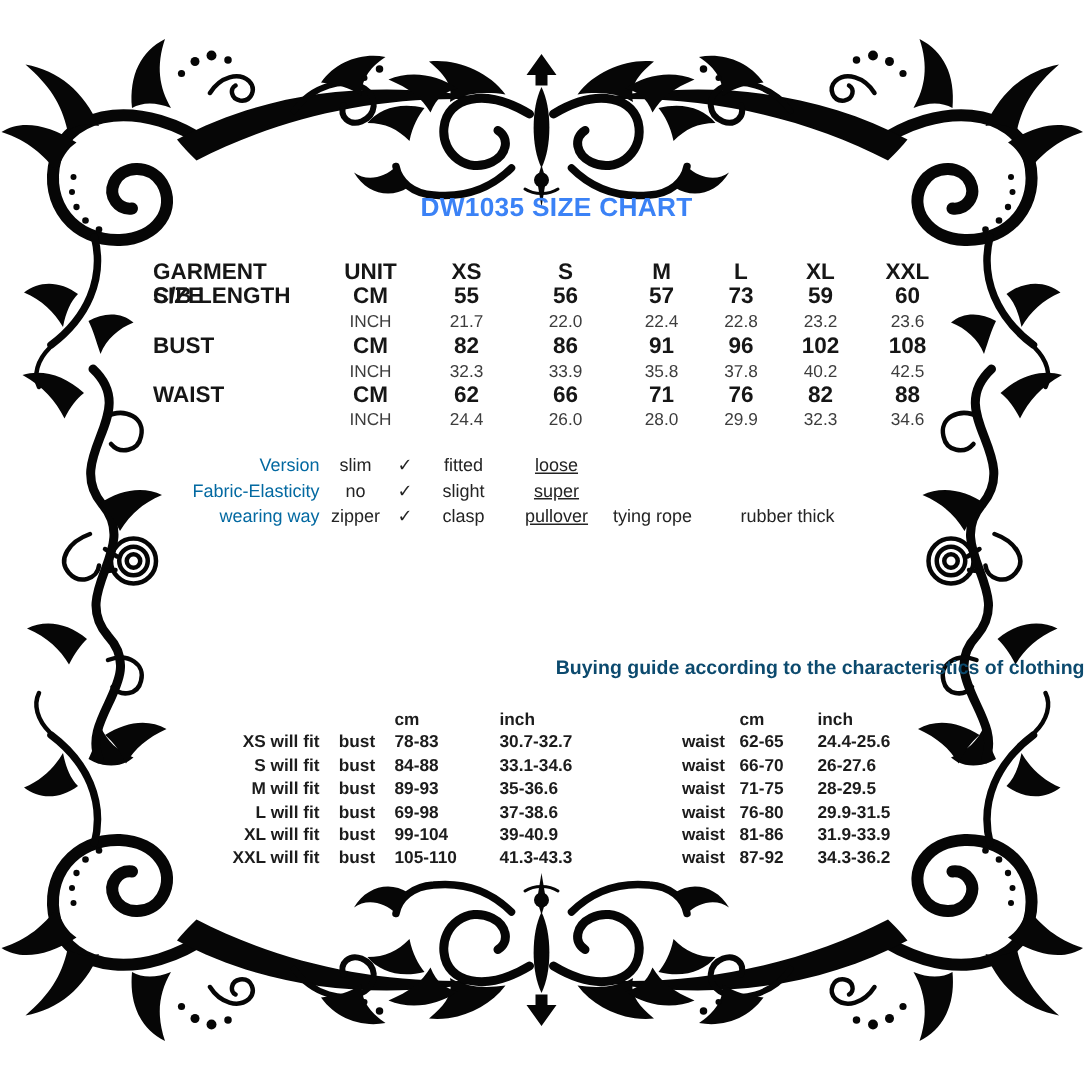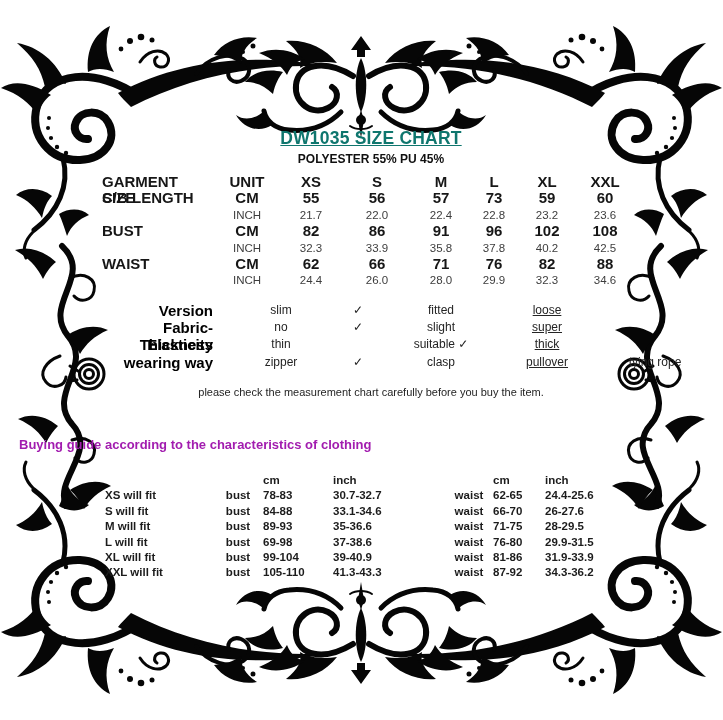--- a/index.html
+++ b/index.html
@@ -13,58 +13,58 @@
   .border .st2{fill:none;stroke:#060606;stroke-width:2;stroke-linecap:round;}
   .border .st3{fill:none;stroke:#060606;stroke-width:3;stroke-linecap:round;}
   .border .st4{fill:none;stroke:#060606;stroke-width:4;stroke-linecap:round;}
   .border .st5{fill:none;stroke:#060606;stroke-width:5;stroke-linecap:round;}
   .border .st6{fill:none;stroke:#060606;stroke-width:6;stroke-linecap:round;}
   .border .st8{fill:none;stroke:#060606;stroke-width:8;stroke-linecap:round;}
   .border .rose circle{fill:none;stroke:#060606;stroke-width:3;}
 
   
   .title{position:absolute;left:19px;width:704px;top:128px;text-align:center;
-         font-size:17.5px;font-weight:700;color:#0f766e;letter-spacing:.2px;text-decoration:underline;}
+         font-size:17.5px;font-weight:700;color:#3b82f6;letter-spacing:.2px;}
   .subtitle{position:absolute;left:19px;width:704px;top:152px;text-align:center;
          font-size:12px;font-weight:700;color:#101010;}
 
   
   .stable{position:absolute;left:102px;top:174px;display:grid;
           grid-template-columns:113px 64px 64px 68px 60px 46px 60px 56px;}
   .stable .cell{height:16.4px;line-height:16.4px;text-align:center;font-size:15px;}
   .stable .lab{text-align:left;font-weight:700;color:#101010;}
   .stable .hdr{font-weight:700;color:#101010;}
   .srow{display:contents;}
   .srow.b .cell{font-weight:700;color:#161616;}
   .srow.l .cell{font-weight:400;color:#3d3d3d;font-size:11.5px;}
   .srow.l .lab{font-weight:700;color:#101010;font-size:12.5px;}
 
   
   .attrs{position:absolute;left:102px;top:302px;}
   .arow{display:flex;height:17.2px;line-height:17.2px;}
-  .alabel{width:111px;text-align:right;font-weight:700;font-size:15px;color:#000000;}
-  .acell{font-size:12px;color:#242424;text-align:center;margin-left:44px;}
+  .alabel{width:111px;text-align:right;font-weight:400;font-size:12px;color:#0369a1;}
+  .acell{font-size:12px;color:#242424;text-align:center;}
   .acell:nth-child(2){width:48px;}
   .acell:nth-child(3){width:18px;}
   .acell:nth-child(4){width:60px;}
   .acell:nth-child(5){width:64px;text-decoration:underline;}
   .acell:nth-child(6){width:64px;}
   .acell:nth-child(7){width:116px;}
 
   
   .notes{position:absolute;left:19px;width:704px;top:384px;text-align:center;}
   .notes .note{font-size:11px;color:#242424;line-height:16.3px;}
-  .guide{position:absolute;left:19px;width:704px;top:437px;text-align:left;
-         font-size:13px;font-weight:700;color:#a21caf;}
+  .guide{position:absolute;left:19px;width:704px;top:437px;text-align:right;
+         font-size:13px;font-weight:700;color:#0c4a6e;}
 
   
   .ftable{position:absolute;left:105px;top:473px;display:grid;
           grid-template-columns:108px 50px 70px 112px 48px 52px 100px;}
   .ftable .fc{height:15.4px;line-height:15.4px;font-size:11.5px;font-weight:700;color:#1c1c1c;}
-  .f-size{}
+  .f-size{text-align:right;}
   .f-bust,.f-waist{text-align:center;}
   .f-cm,.f-inch{text-align:left;}
   .frow{display:contents;}
 </style>
 </head>
 <body>
 
 <div class="page">
 
   <svg class="border" viewBox="0 0 723 720" aria-hidden="true">
@@ -132,21 +132,20 @@
     <use href="#corner" transform="translate(723,0) scale(-1,1)"></use>
     <use href="#corner" transform="translate(0,720) scale(1,-1)"></use>
     <use href="#corner" transform="translate(723,720) scale(-1,-1)"></use>
     <use href="#vine"></use>
     <use href="#vine" transform="translate(723,0) scale(-1,1)"></use>
     <use href="#centerpiece" transform="translate(361,90)"></use>
     <use href="#centerpiece" transform="translate(361,630) scale(1,-1)"></use>
   </svg>
 
   <div class="title">DW1035 SIZE CHART</div>
-  <div class="subtitle">POLYESTER 55% PU 45%</div>
 
   <div class="stable">
     <div class="srow b">
       <div class="cell lab hdr">GARMENT SIZE</div>
       <div class="cell hdr">UNIT</div>
       <div class="cell hdr">XS</div>
       <div class="cell hdr">S</div>
       <div class="cell hdr">M</div>
       <div class="cell hdr">L</div>
       <div class="cell hdr">XL</div>
@@ -227,41 +226,31 @@
     <div class="arow">
       <div class="alabel">Fabric-Elasticity</div>
       <div class="acell">no</div>
       <div class="acell">✓</div>
       <div class="acell">slight</div>
       <div class="acell">super</div>
       <div class="acell"></div>
       <div class="acell"></div>
     </div>
     <div class="arow">
-      <div class="alabel">Thickness</div>
-      <div class="acell">thin</div>
-      <div class="acell"></div>
-      <div class="acell">suitable ✓</div>
-      <div class="acell">thick</div>
-      <div class="acell"></div>
-      <div class="acell"></div>
-    </div>
-    <div class="arow">
       <div class="alabel">wearing way</div>
       <div class="acell">zipper</div>
       <div class="acell">✓</div>
       <div class="acell">clasp</div>
       <div class="acell">pullover</div>
       <div class="acell">tying rope</div>
       <div class="acell">rubber thick</div>
     </div>
   </div>
 
   <div class="notes">
-    <div class="note">please check the measurement chart carefully before you buy the item.</div>
   </div>
   <div class="guide">Buying guide according to the characteristics of clothing</div>
 
   <div class="ftable">
     <div class="frow">
       <div class="fc f-size"></div>
       <div class="fc f-bust"></div>
       <div class="fc f-cm">cm</div>
       <div class="fc f-inch">inch</div>
       <div class="fc f-waist"></div>

